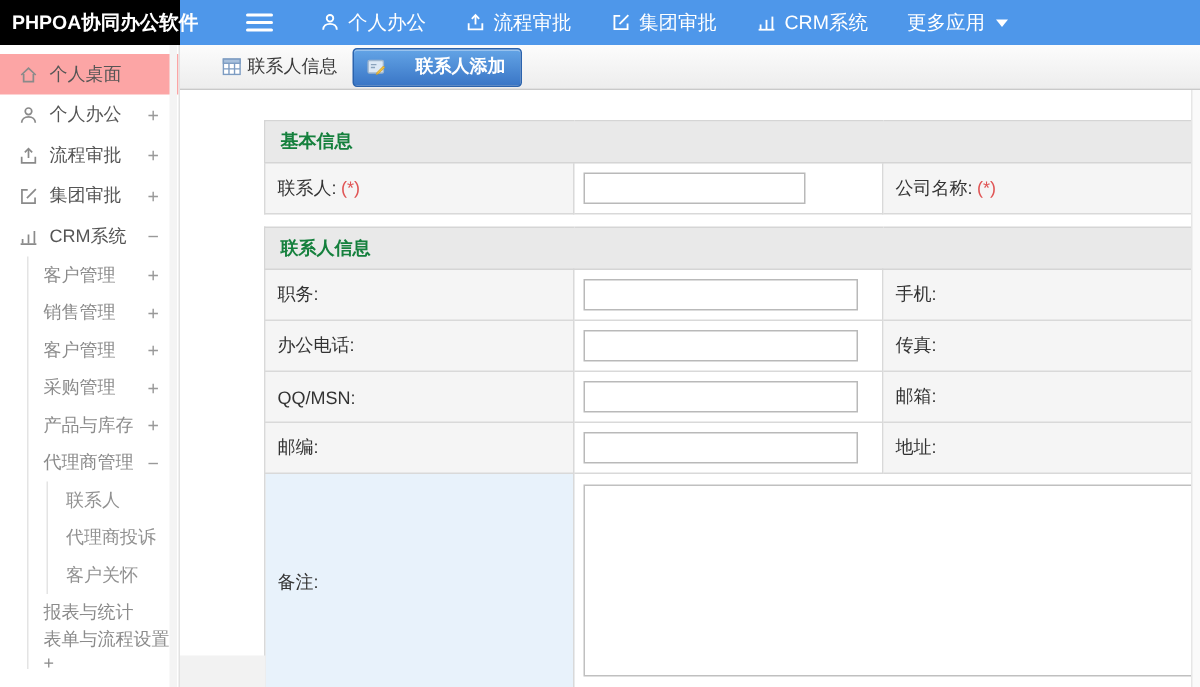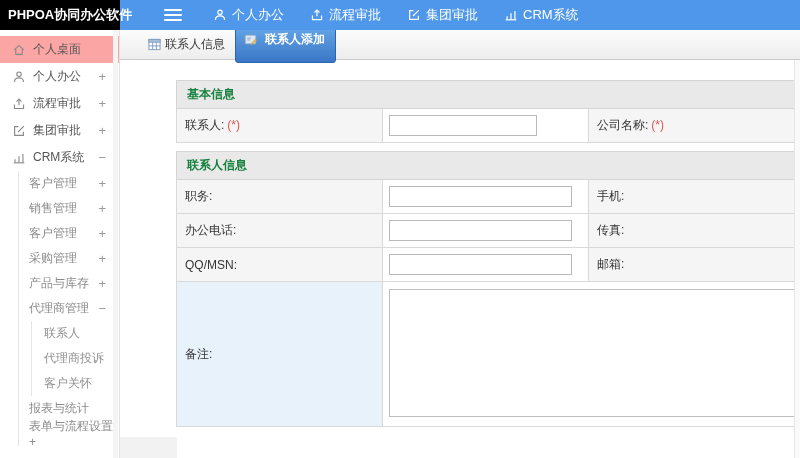--- a/index.html
+++ b/index.html
@@ -36,23 +36,23 @@
   .subgroup2 { margin-left:12px; border-left:1px solid #e4e4e4; }
   .subgroup2 .subitem { padding-left:12px; color:#919191; }
 
   .content { flex:1; position:relative; background:#fff; overflow:hidden; }
 
   
   .tabbar { height:30px; background:linear-gradient(#fcfcfc,#ededed); border-bottom:1px solid #c9c9c9;
     display:flex; align-items:center; padding-left:28px; gap:10px; }
   .tab-plain { display:flex; align-items:center; gap:4px; color:#3a3a3a; cursor:pointer; }
   .tab-plain svg { width:13px; height:13px; }
-  .tab-active { display:flex; align-items:center; gap:8px; color:#fff; font-weight:bold; cursor:pointer;
+  .tab-active { display:flex; align-items:center; gap:20px; color:#fff; font-weight:bold; cursor:pointer;
     background:linear-gradient(#63a4e6,#3a76c6); border:1px solid #2b63ad; border-radius:3px;
-    padding:3px 10px 14px 8px; box-shadow:inset 0 1px 0 rgba(255,255,255,.35); }
+    padding:3px 10px 4px 8px; box-shadow:inset 0 1px 0 rgba(255,255,255,.35); }
   .tab-active svg { width:13px; height:13px; }
 
   
   .form-wrap { position:absolute; left:56px; top:50px; }
   table { border-collapse:collapse; width:619px; table-layout:fixed; }
   table.sec { margin-bottom:8px; }
   th.sec-title { background:#e9e9e9; border:1px solid #d5d5d5; text-align:left; font-size:12px;
     color:#15803d; padding:5px 10px; height:23px; }
   td { border:1px solid #d9d9d9; font-size:12px; }
   td.lbl { background:#f5f5f5; width:160px; padding:6px 8px; color:#333; }
@@ -109,20 +109,24 @@
     </div>
     <div class="titem">
       <svg viewBox="0 0 16 16">
           <path d="M3.5 13V9.5"></path>
           <path d="M8 13V6"></path>
           <path d="M12.5 13V3.5"></path>
           <path d="M2 13.5h12"></path>
         </svg>
       <span>CRM系统</span>
     </div>
+    <div class="titem">
+      <span>更多应用</span>
+      <span class="caret"></span>
+    </div>
   </div>
 </div>
 
 <div class="main">
 
   <div class="sidebar">
     <div class="sitem active">
       <svg viewBox="0 0 16 16">
           <path d="M2.5 8L8 2.8 13.5 8"></path>
           <path d="M4.3 7.2V13h7.4V7.2"></path>
@@ -264,20 +268,25 @@
           <td class="lbl">办公电话:</td>
           <td class="inp"><input type="text" class="txt w185" style=""></td>
           <td class="lbl2">传真:</td>
         </tr>
         <tr>
           <td class="lbl">QQ/MSN:</td>
           <td class="inp"><input type="text" class="txt w185" style=""></td>
           <td class="lbl2">邮箱:</td>
         </tr>
         <tr>
+          <td class="lbl">邮编:</td>
+          <td class="inp"><input type="text" class="txt w185" style=""></td>
+          <td class="lbl2">地址:</td>
+        </tr>
+        <tr>
           <td class="lbl remark-lbl">备注:</td>
           <td class="inp" colspan="2"><textarea class="remark" style=""></textarea></td>
         </tr>
       </tbody>
         </table>
     </div>
 
     <div class="corner-strip"></div>
     <div class="v-scroll"></div>
   </div>

